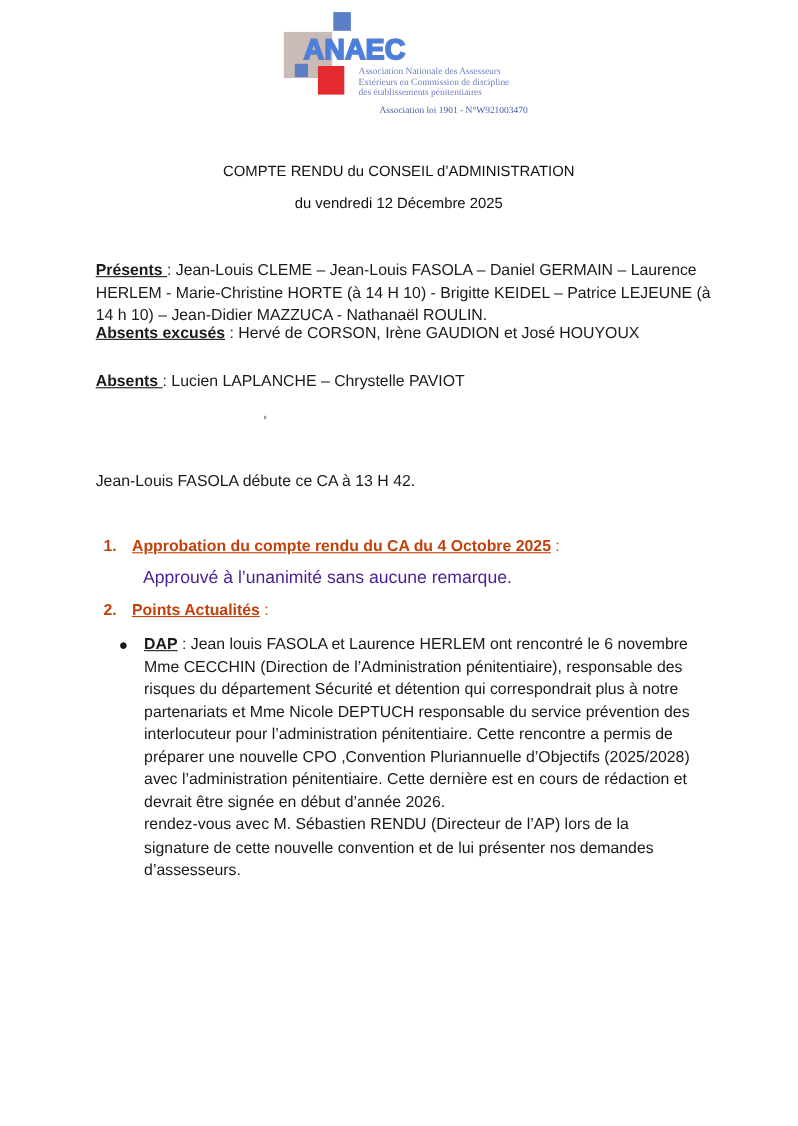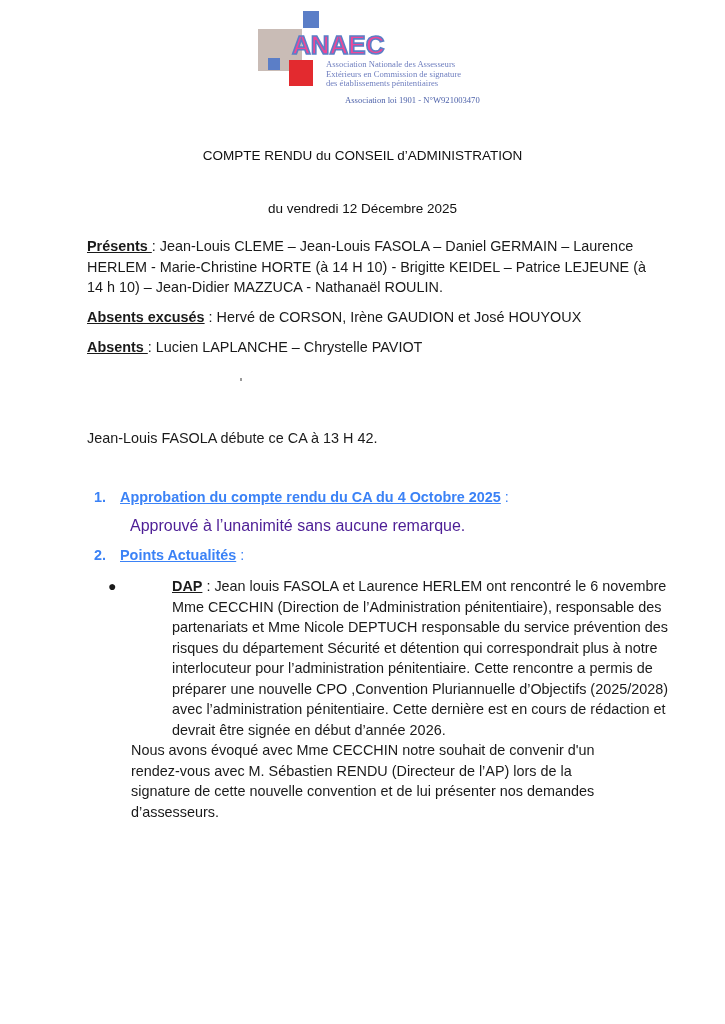--- a/index.html
+++ b/index.html
@@ -50,26 +50,26 @@
       background: #5b7ec7;
     }
     .logo .sq-red {
       position: absolute;
       left: 33px; top: 52px;
       width: 24px; height: 26px;
       background: #e32a2f;
     }
     .logo .wordmark {
       position: absolute;
-      left: 36px; top: 24px;
+      left: 20px; top: 24px;
       font-family: "Liberation Sans", sans-serif;
       font-weight: bold;
       font-size: 26px;
       letter-spacing: 0px;
-      color: #ec4899;
+      color: #3b82f6;
       -webkit-text-stroke: 1.6px #5b7ec7;
       line-height: 1;
     }
     .logo .tagline {
       position: absolute;
       left: 70px; top: 52px;
       font-family: "Liberation Serif", serif;
       font-size: 8.6px;
       line-height: 9.6px;
       color: #6f7fbf;
@@ -88,53 +88,53 @@
     
     .title {
       position: absolute;
       left: 0; width: 725px;
       text-align: center;
       font-weight: normal;
       font-size: 13.5px;
       color: #111;
     }
     .title.t1 { top: 148px; }
-    .title.t2 { top: 177px; margin-top: 24px; }
+    .title.t2 { top: 177px; }
 
     
     .para {
       position: absolute;
       left: 87px;
       width: 560px;
       font-size: 14.4px;
       line-height: 20.5px;
       color: #1a1a1a;
     }
     .label {
       font-weight: bold;
       text-decoration: underline;
     }
     .presents { top: 236px; }
-    .absents-exc { top: 307px; }
+    .absents-exc { top: 293px; }
     .absents { top: 337px; }
     .stray-dot {
       position: absolute;
       left: 240px; top: 378px;
       width: 2px; height: 3px;
       background: #9a9a9a;
     }
     .opening { top: 428px; }
 
     
     .item {
       position: absolute;
       left: 94px;
       font-size: 14.4px;
       line-height: 20px;
-      color: #3b82f6;
+      color: #c2410c;
       white-space: nowrap;
     }
     .item .num {
       display: inline-block;
       width: 22px;
       font-weight: bold;
     }
     .item .head {
       font-weight: bold;
       text-decoration: underline;
@@ -158,21 +158,20 @@
       line-height: 20px;
       color: #1a1a1a;
     }
     .bullet-body {
       position: absolute;
       left: 131px; top: 576px;
       width: 512px;
       font-size: 14.4px;
       line-height: 20.5px;
       color: #1a1a1a;
-      margin-left: 41px;
     }
     .bullet-body .line { display: block; white-space: nowrap; }
     .bullet-body .head {
       font-weight: bold;
       text-decoration: underline;
     }
     .bullet-follow {
       position: absolute;
       left: 131px; top: 740px;
       width: 512px;
@@ -188,21 +187,21 @@
 <div class="page">
 
   <div class="logo">
     <div class="sq-gray"></div>
     <div class="sq-blue-top"></div>
     <div class="sq-blue-left"></div>
     <div class="sq-red"></div>
     <div class="wordmark">ANAEC</div>
     <div class="tagline">
       <div>Association Nationale des Assesseurs</div>
-      <div>Extérieurs en Commission de signature</div>
+      <div>Extérieurs en Commission de discipline</div>
       <div>des établissements pénitentiaires</div>
     </div>
     <div class="regnum">Association loi 1901 - N°W921003470</div>
   </div>
 
   <div class="title t1">COMPTE RENDU du CONSEIL d’ADMINISTRATION</div>
   <div class="title t2">du vendredi 12 Décembre 2025</div>
 
   <div class="para presents">
     <span class="label">Présents </span><span>: Jean-Louis CLEME – Jean-Louis FASOLA – Daniel GERMAIN – Laurence HERLEM - Marie-Christine HORTE (à 14 H 10) - Brigitte KEIDEL – Patrice LEJEUNE (à 14 h 10) – Jean-Didier MAZZUCA - Nathanaël ROULIN.</span>
@@ -226,27 +225,26 @@
 
   <div class="item item2">
     <span class="num">2.</span>
     <span class="head">Points Actualités</span><span> :</span>
   </div>
 
   <div class="bullet">●</div>
   <div class="bullet-body">
     <span class="line"><span class="head">DAP</span><span> : Jean louis FASOLA et Laurence HERLEM ont rencontré le 6 novembre</span></span>
     <span class="line">Mme CECCHIN (Direction de l’Administration pénitentiaire), responsable des</span>
+    <span class="line">risques du département Sécurité et détention qui correspondrait plus à notre</span>
     <span class="line">partenariats et Mme Nicole DEPTUCH responsable du service prévention des</span>
-    <span class="line">risques du département Sécurité et détention qui correspondrait plus à notre</span>
     <span class="line">interlocuteur pour l’administration pénitentiaire. Cette rencontre a permis de</span>
     <span class="line">préparer une nouvelle CPO ,Convention Pluriannuelle d’Objectifs (2025/2028)</span>
     <span class="line">avec l’administration pénitentiaire. Cette dernière est en cours de rédaction et</span>
     <span class="line">devrait être signée en début d’année 2026.</span>
   </div>
   <div class="bullet-follow">
-    <span class="line">Nous avons évoqué avec Mme CECCHIN notre souhait de convenir d'un</span>
     <span class="line">rendez-vous avec M. Sébastien RENDU (Directeur de l’AP) lors de la</span>
     <span class="line">signature de cette nouvelle convention et de lui présenter nos demandes</span>
     <span class="line">d’assesseurs.</span>
   </div>
 
 </div>
 
 </body></html>

